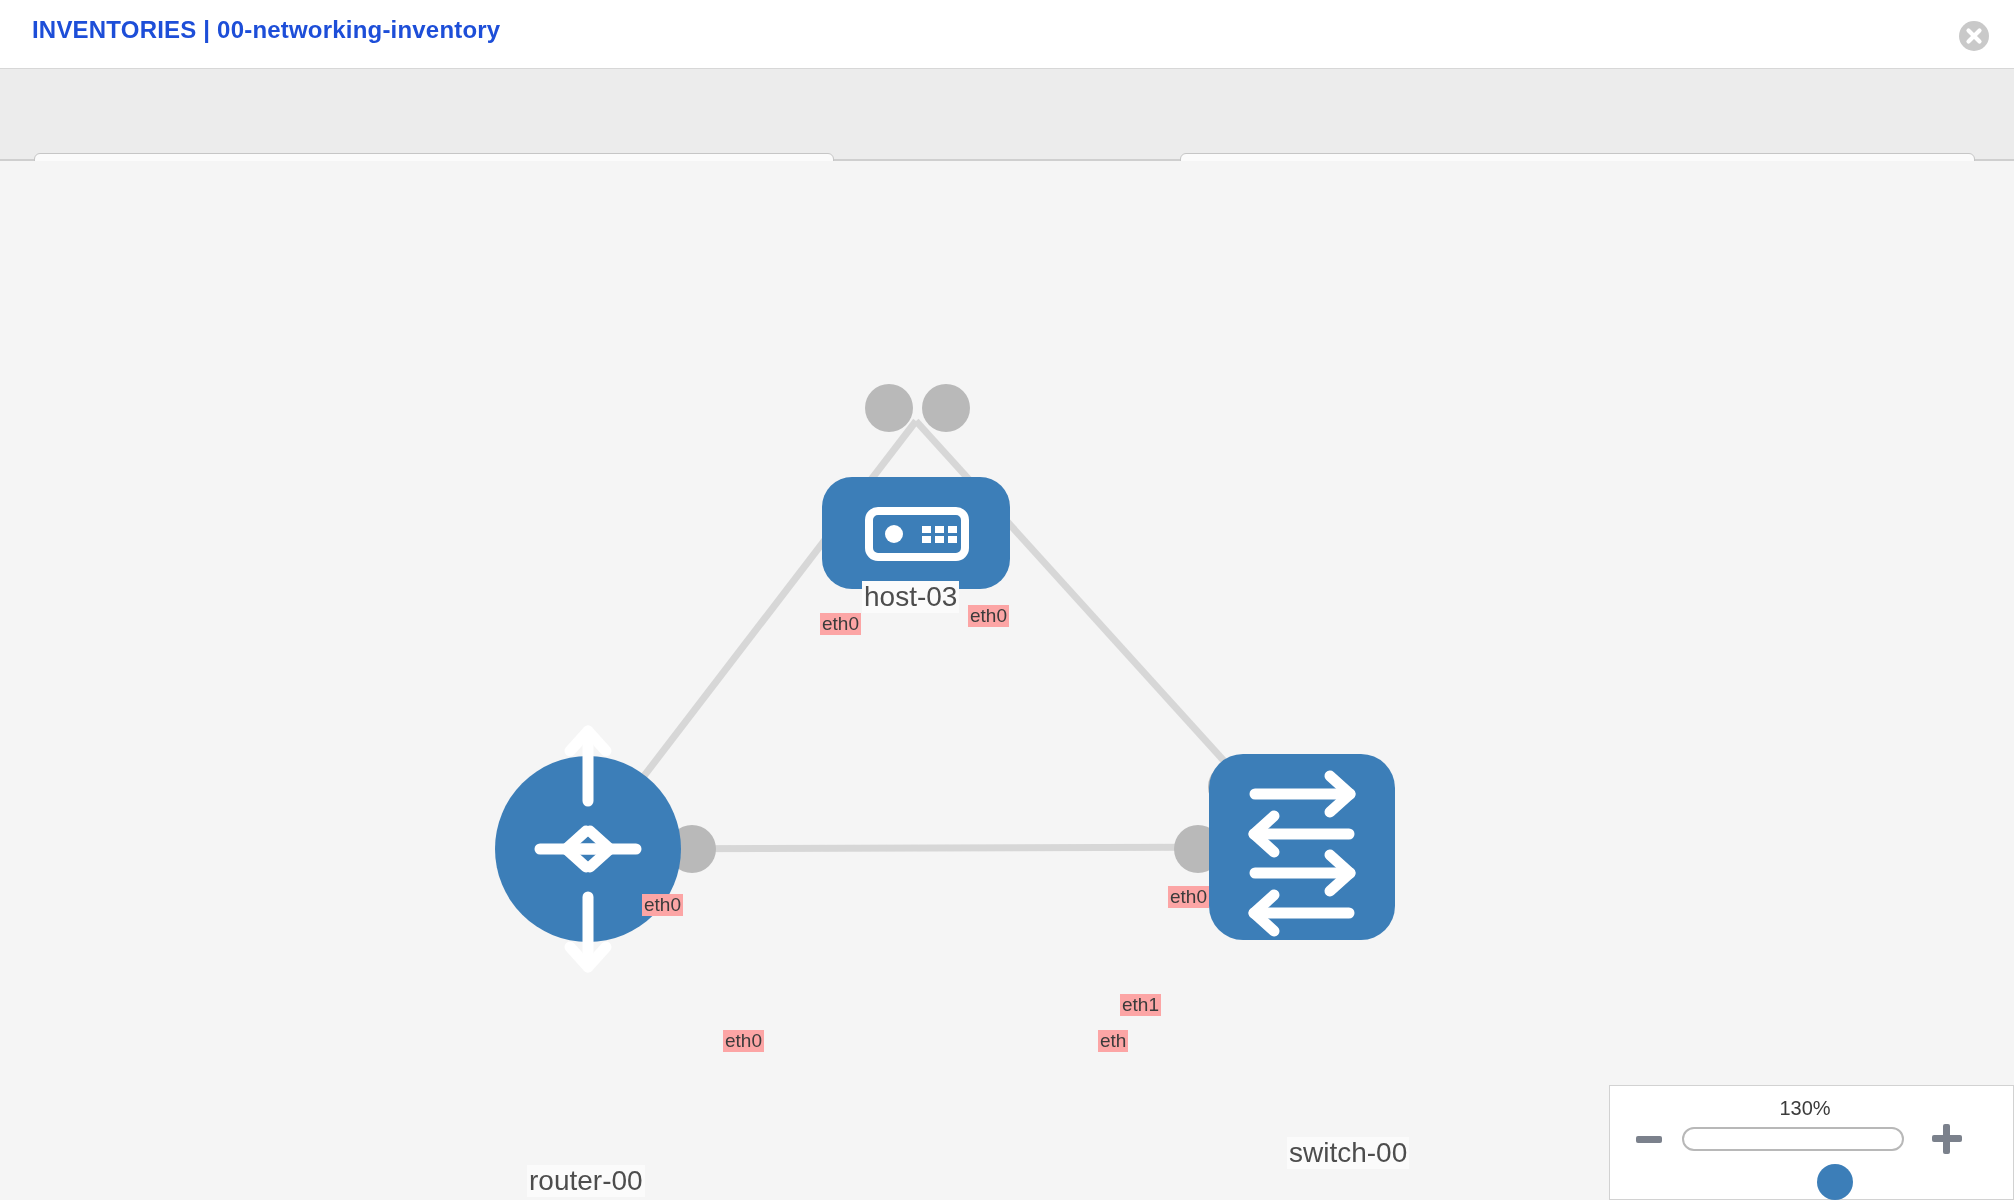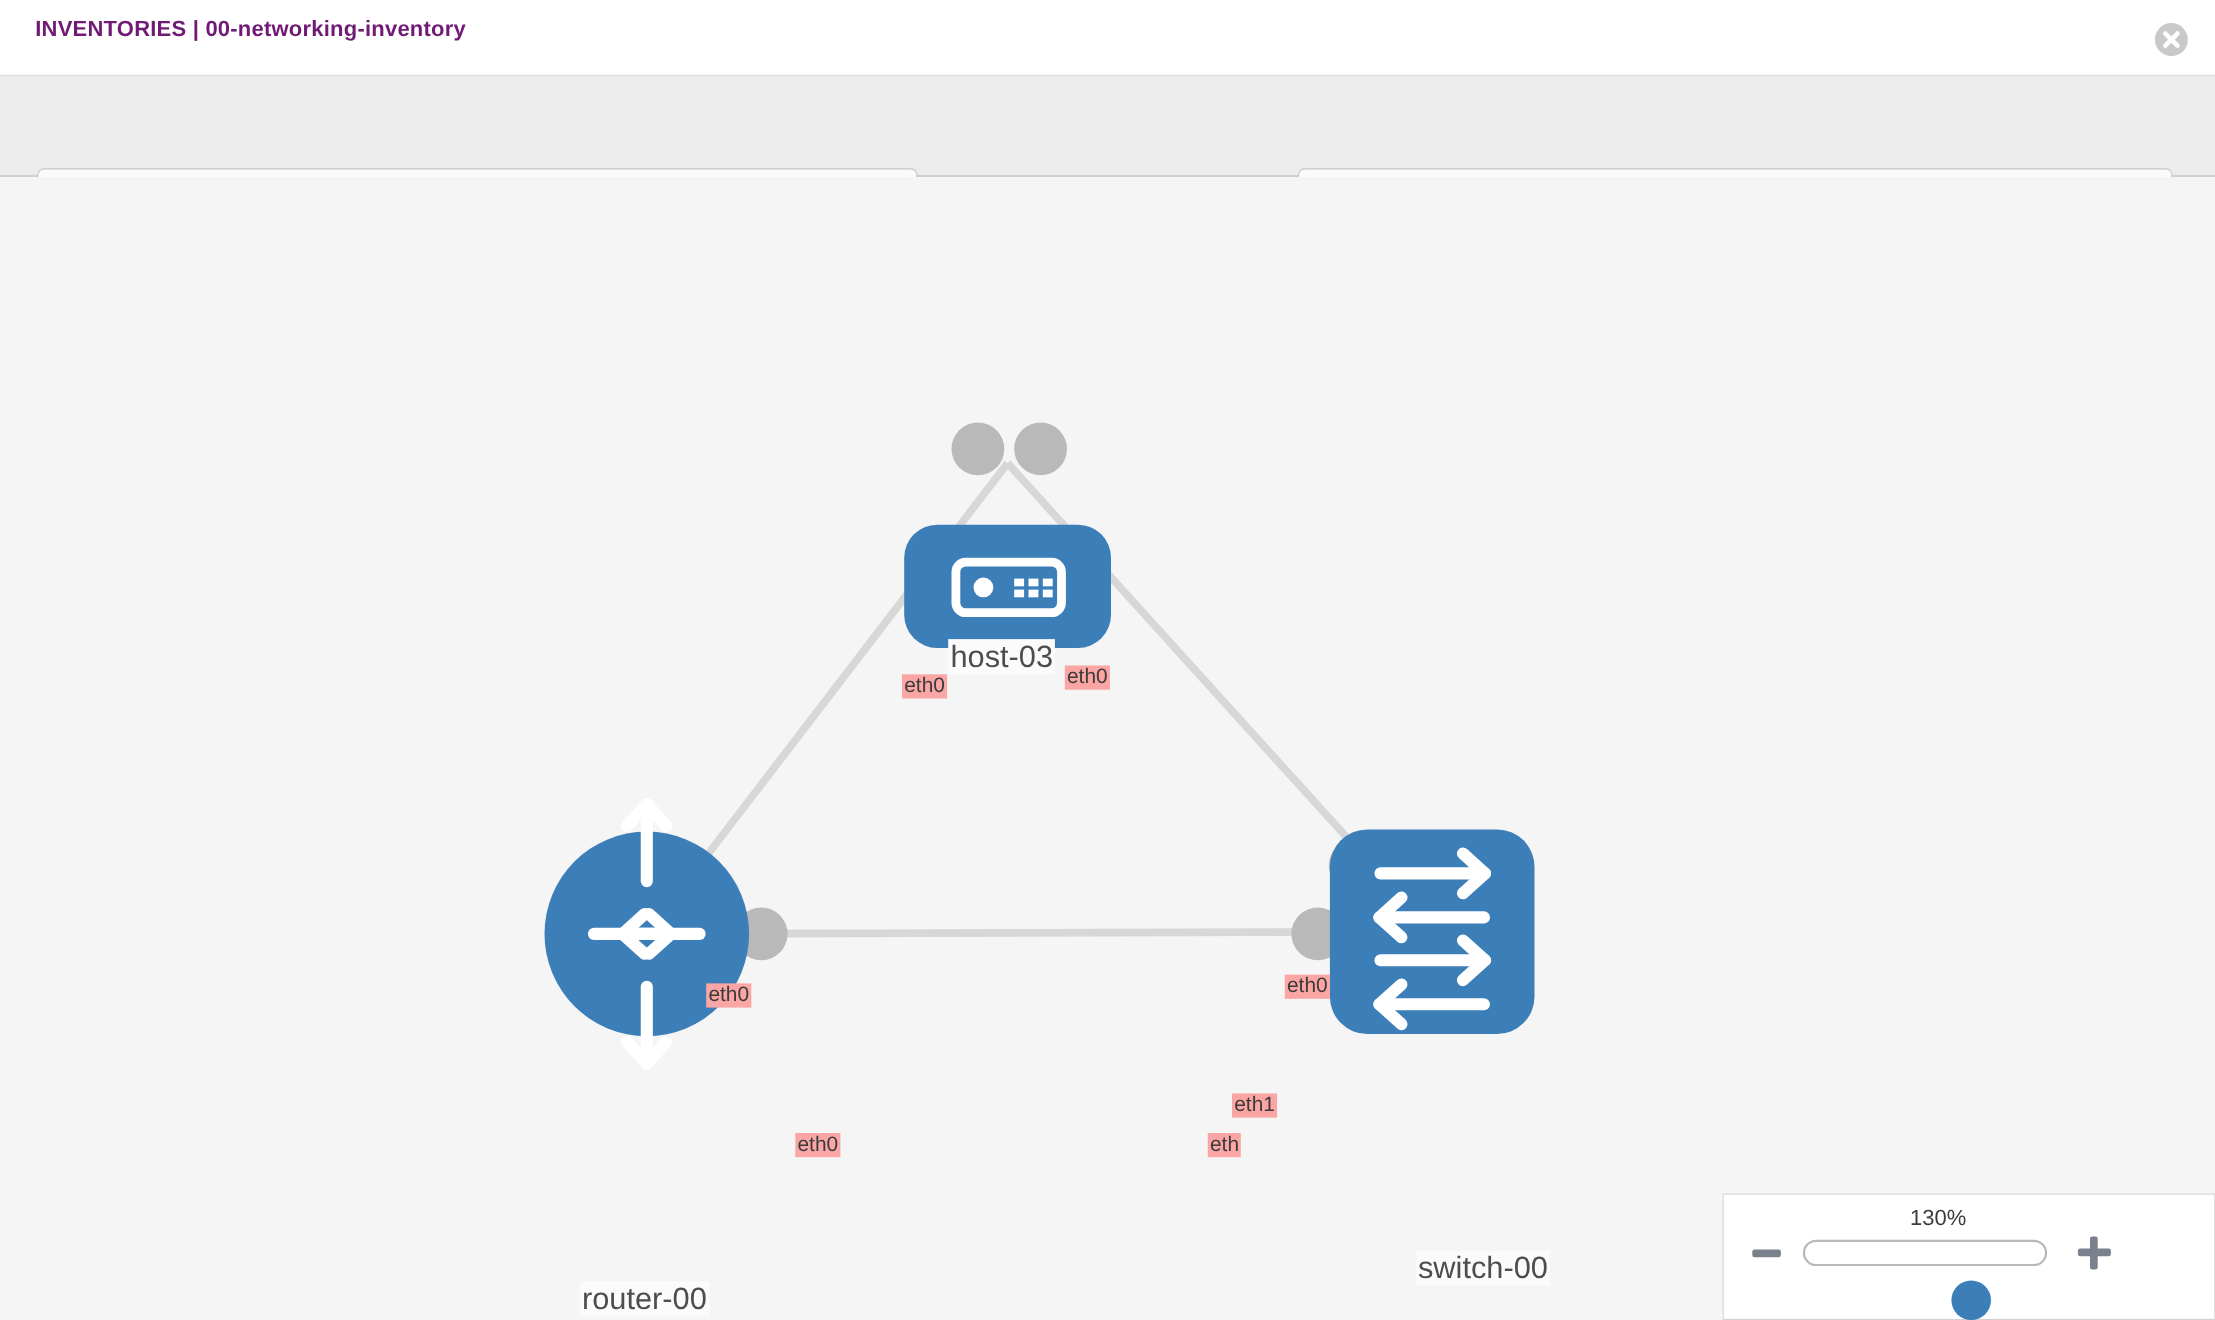--- a/index.html
+++ b/index.html
@@ -12,22 +12,22 @@
 
   
   .header {
     position: absolute; top: 0; left: 0;
     width: 2014px; height: 69px;
     background: #ffffff;
     border-bottom: 1px solid #d7d7d7;
   }
   .header-title {
     position: absolute; left: 32px; top: 16px;
-    font-size: 20px; font-weight: bold;
-    color: #701a75;
+    font-size: 24px; font-weight: bold;
+    color: #1d4ed8;
     letter-spacing: .2px;
     white-space: nowrap;
     text-align: right;
   }
   .close-btn {
     position: absolute; right: 24px; top: 20px;
     width: 32px; height: 32px;
     cursor: pointer;
   }
 
@@ -98,21 +98,21 @@
     position: absolute;
     font-size: 19px; color: #3b3b3b;
     background: #fca5a5;
     white-space: nowrap;
     padding: 0 2px;
   }
 
   
   .zoom-panel {
     position: absolute; right: 0; bottom: 0;
-    width: 448px; height: 115px;
+    width: 405px; height: 115px;
     background: #ffffff;
     border: 1px solid #d2d2d2;
   }
   .zoom-value {
     position: absolute; top: 11px; left: 0; width: 390px;
     text-align: center; font-size: 20px; color: #3b3b3b;
   }
   .zoom-minus {
     position: absolute; left: 26px; top: 50px;
     width: 26px; height: 7px; background: #7b818c; border-radius: 2px;

